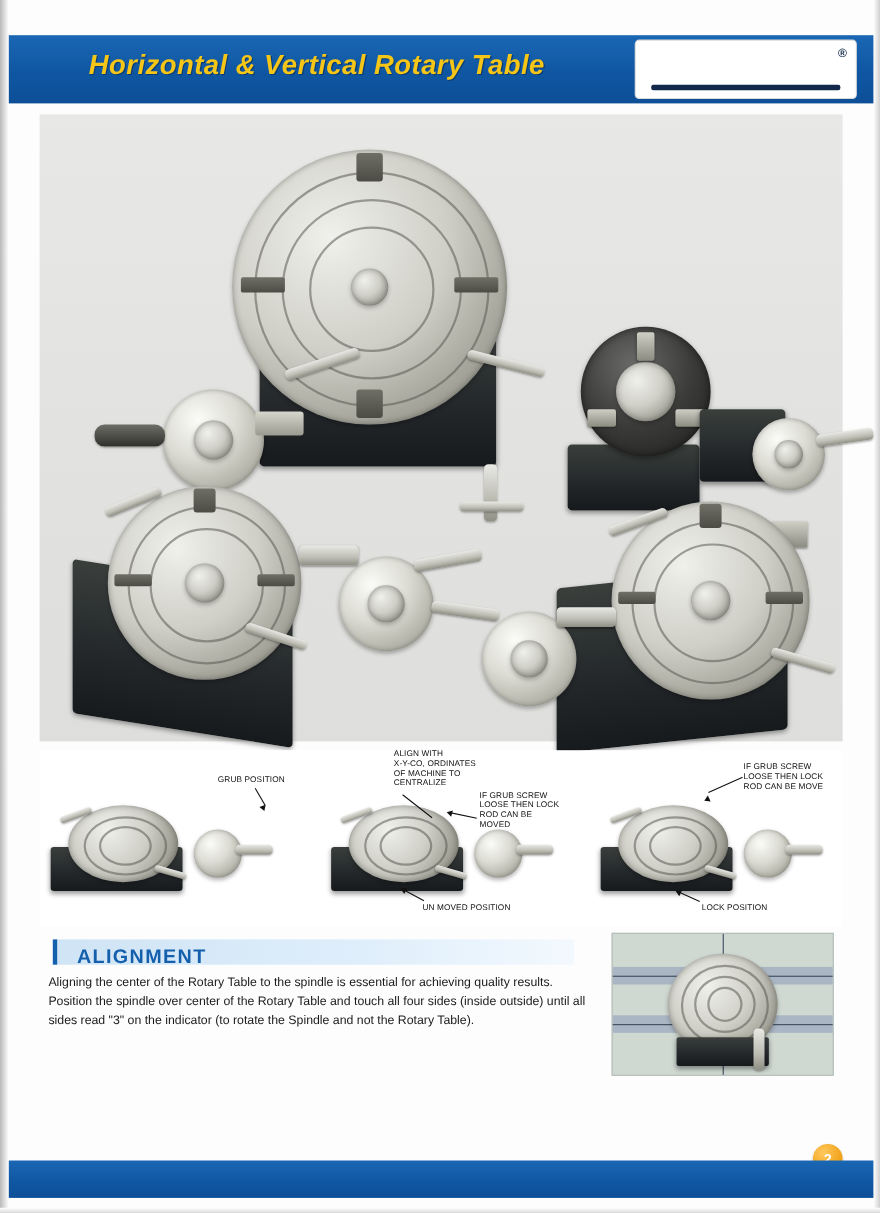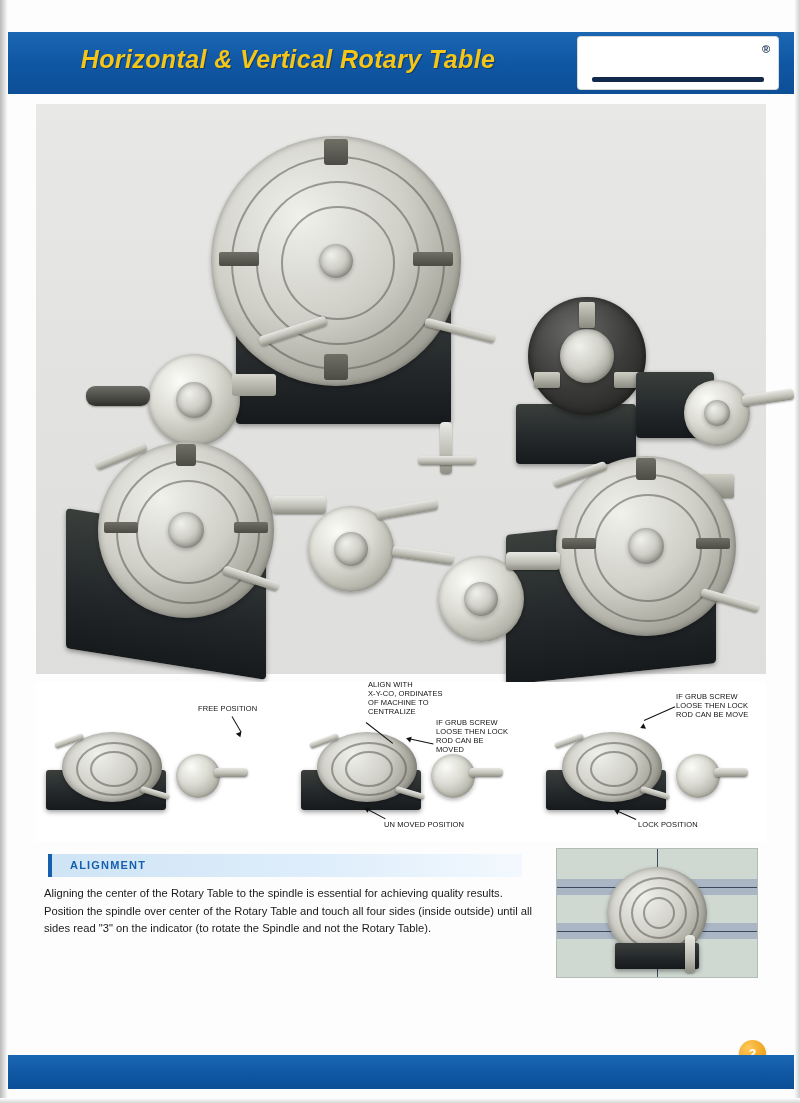--- a/index.html
+++ b/index.html
@@ -184,21 +184,21 @@
   .alignment-bar {
     position: absolute;
     left: 48px; top: 854px;
     width: 470px; height: 23px;
     background: linear-gradient(to right, #cfe4f5 0%, #dfeefb 60%, #f3f9fe 100%);
     border-left: 4px solid #1560ad;
   }
   .alignment-bar span {
     position: absolute;
     left: 18px; top: 5px;
-    font-size: 11px;
+    font-size: 18px;
     font-weight: bold;
     color: #1560ad;
     letter-spacing: 1.2px;
   }
   .alignment-text {
     position: absolute;
     left: 44px; top: 885px;
     width: 490px;
     font-size: 11.2px;
     line-height: 17.5px;
@@ -349,35 +349,35 @@
     <div class="mini-fig" style="left:0px; top:36px;">
       <div class="part dark-base" style="left:10px; top:52px; width:120px; height:40px; border-radius:3px;"></div>
       <div class="part disc" style="left:26px; top:14px; width:100px; height:70px; border-radius:50%;"></div>
       <div class="part ring" style="left:40px; top:24px; width:72px; height:50px;"></div>
       <div class="part ring" style="left:54px; top:33px; width:44px; height:32px;"></div>
       <div class="part wheel" style="left:140px; top:36px; width:44px; height:44px;"></div>
       <div class="part handle-bar" style="left:178px; top:50px; width:34px; height:9px;"></div>
       <div class="part handle-bar" style="left:18px; top:20px; width:30px; height:6px; transform:rotate(-20deg);"></div>
       <div class="part handle-bar" style="left:104px; top:72px; width:30px; height:6px; transform:rotate(16deg);"></div>
     </div>
-    <div class="callout" style="left:162px; top:22px; width:80px;">FREE POSITION</div>
+    <div class="callout" style="left:162px; top:22px; width:80px;">GRUB POSITION</div>
     <div class="leader" style="left:196px; top:34px; width:18px; transform:rotate(60deg);"></div>
     <div class="arrow-head" style="left:201px; top:50px; transform:rotate(70deg);"></div>
 
     <div class="mini-fig" style="left:255px; top:36px;">
       <div class="part dark-base" style="left:10px; top:52px; width:120px; height:40px; border-radius:3px;"></div>
       <div class="part disc" style="left:26px; top:14px; width:100px; height:70px; border-radius:50%;"></div>
       <div class="part ring" style="left:40px; top:24px; width:72px; height:50px;"></div>
       <div class="part ring" style="left:54px; top:33px; width:44px; height:32px;"></div>
       <div class="part wheel" style="left:140px; top:36px; width:44px; height:44px;"></div>
       <div class="part handle-bar" style="left:178px; top:50px; width:34px; height:9px;"></div>
       <div class="part handle-bar" style="left:18px; top:20px; width:30px; height:6px; transform:rotate(-20deg);"></div>
       <div class="part handle-bar" style="left:104px; top:72px; width:30px; height:6px; transform:rotate(16deg);"></div>
     </div>
-    <div class="callout" style="left:332px; top:-2px; width:90px;">ALIGN WITH
+    <div class="callout" style="left:322px; top:-2px; width:90px;">ALIGN WITH
 X-Y-CO, ORDINATES
 OF MACHINE TO
 CENTRALIZE</div>
     <div class="leader" style="left:330px; top:40px; width:34px; transform:rotate(38deg);"></div>
     <div class="callout" style="left:400px; top:36px; width:84px;">IF GRUB SCREW
 LOOSE THEN LOCK
 ROD CAN BE
 MOVED</div>
     <div class="leader" style="left:372px; top:56px; width:26px; transform:rotate(12deg);"></div>
     <div class="arrow-head" style="left:370px; top:54px; transform:rotate(195deg);"></div>

